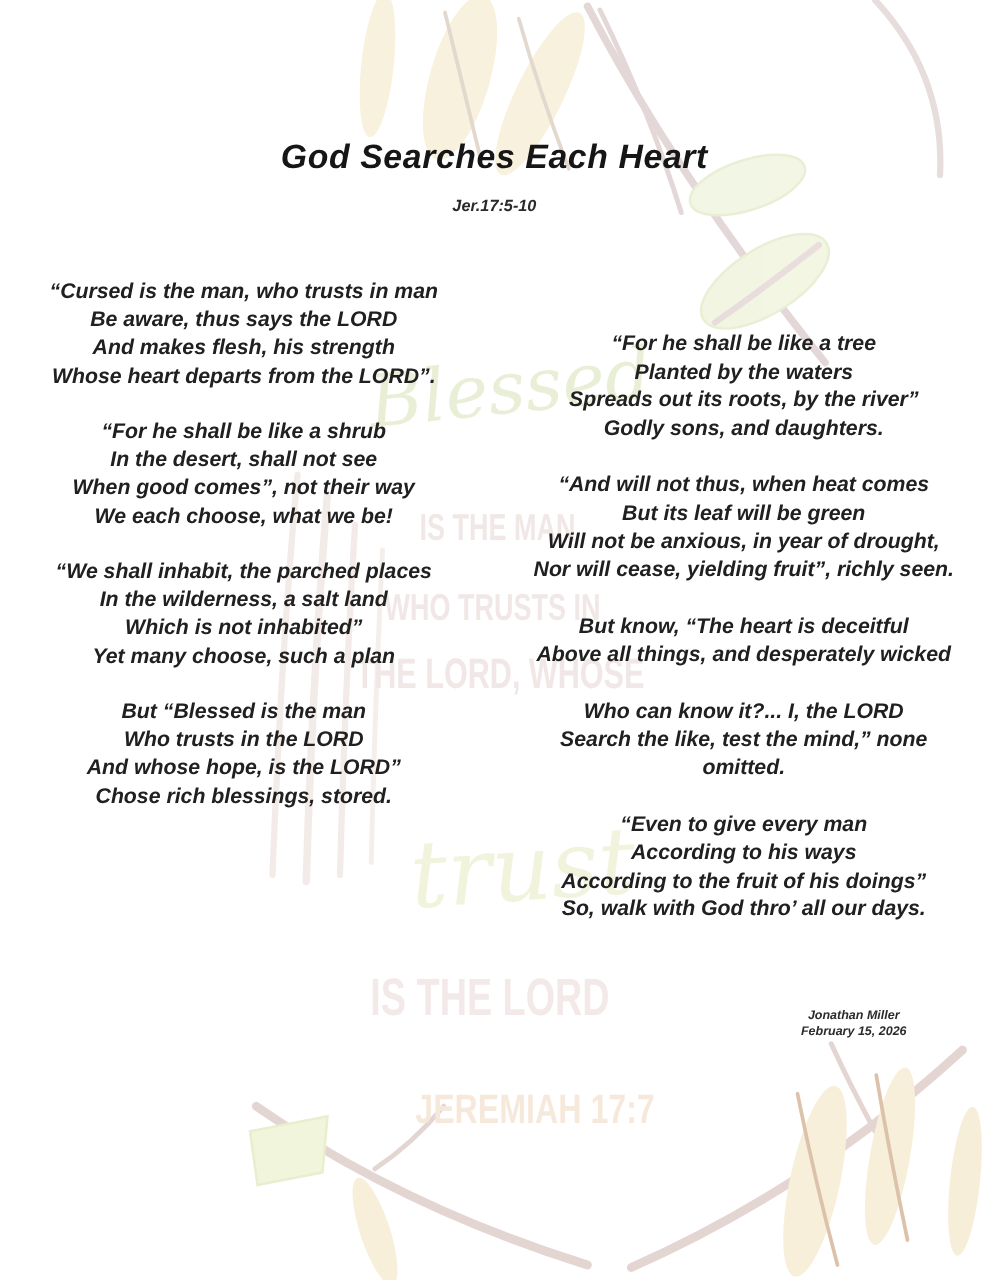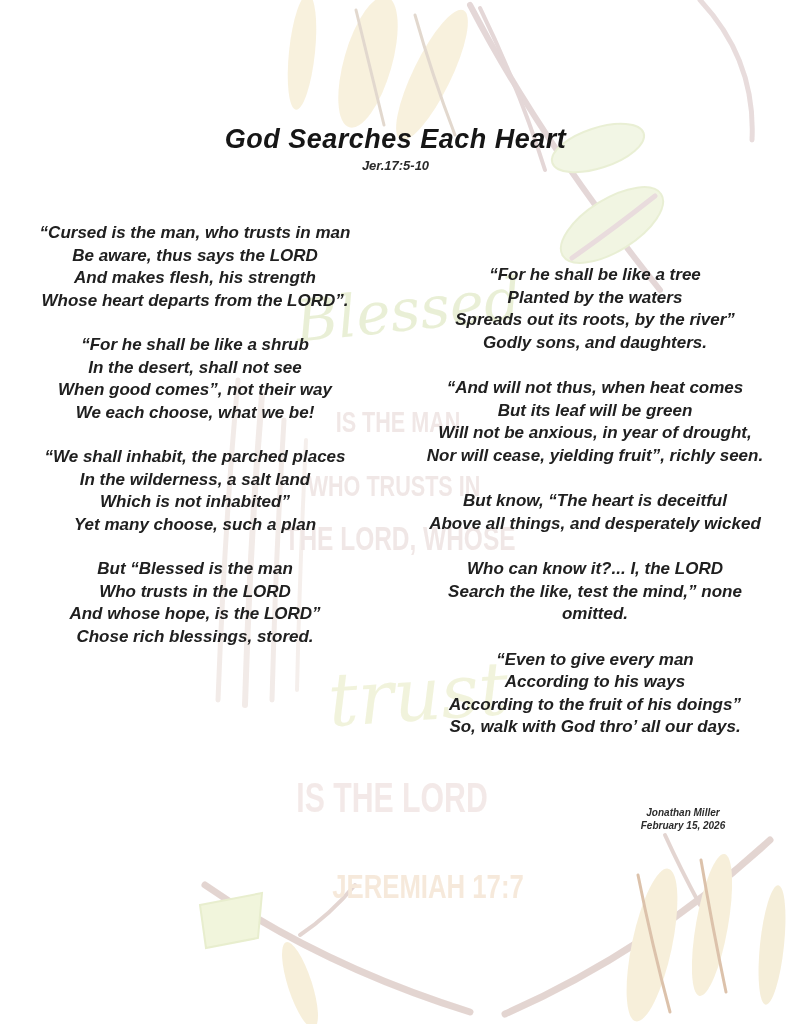--- a/index.html
+++ b/index.html
@@ -24,24 +24,23 @@
     left: 0;
     width: 100%;
     text-align: center;
   }
   .poem-title {
     font-size: 27px;
     font-weight: bold;
     font-style: italic;
     color: #161616;
     letter-spacing: 0.5px;
-    margin-top: 14px;
   }
   .poem-subtitle {
-    margin-top: 3px;
+    margin-top: 16px;
     font-size: 13px;
     font-weight: bold;
     font-style: italic;
     color: #2a2a2a;
   }
   .col {
     position: absolute;
     text-align: center;
   }
   .col-left  { left: 10px;  top: 222px; width: 370px; }

